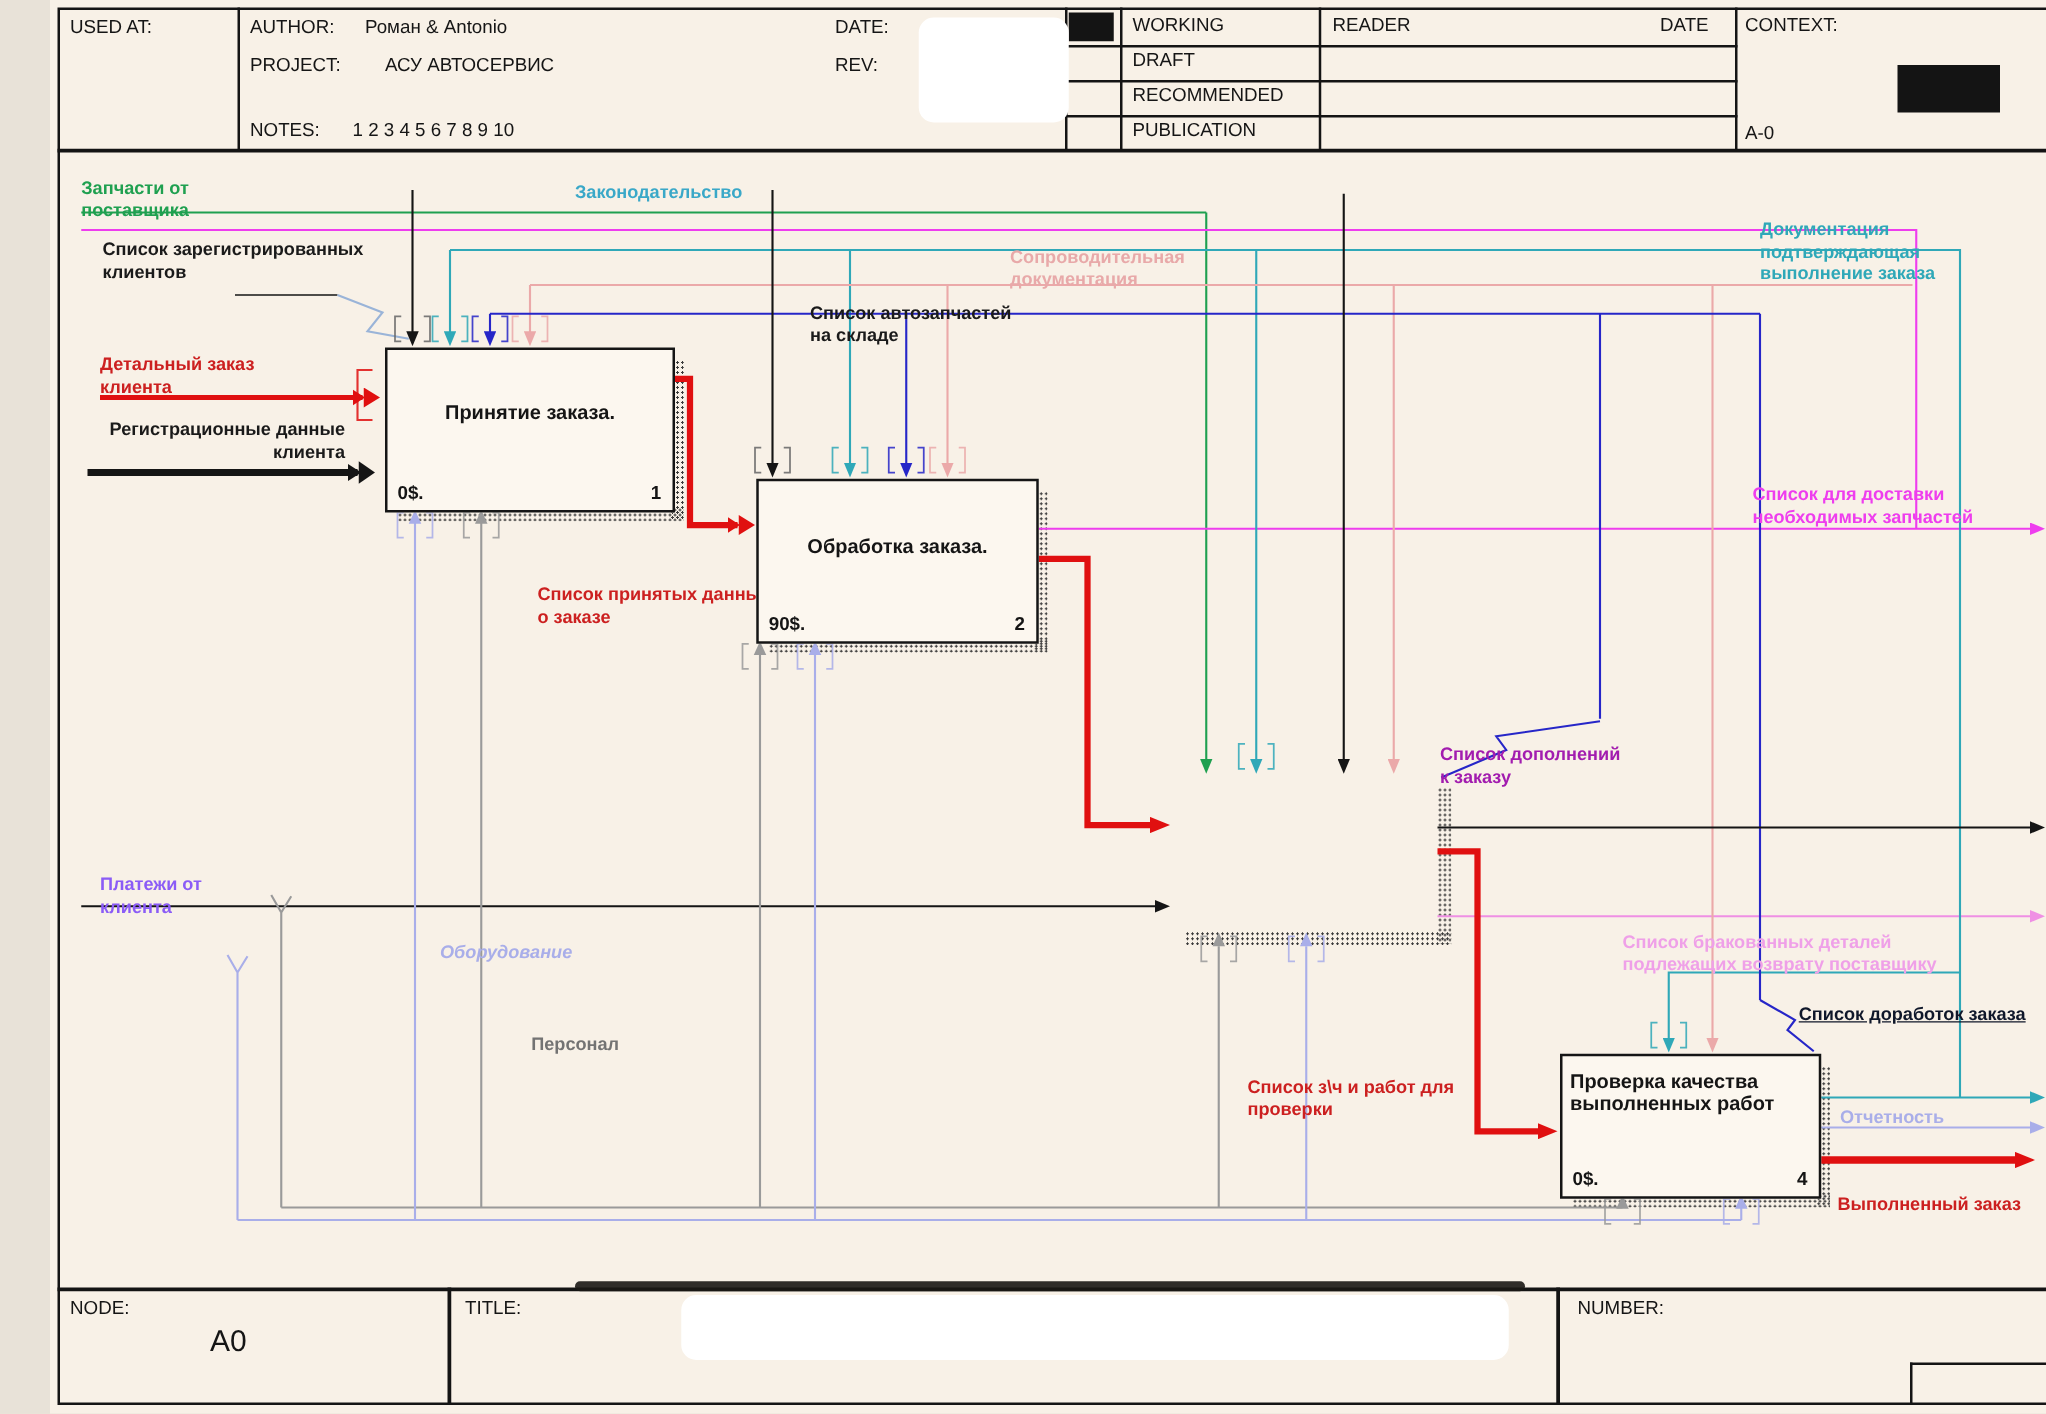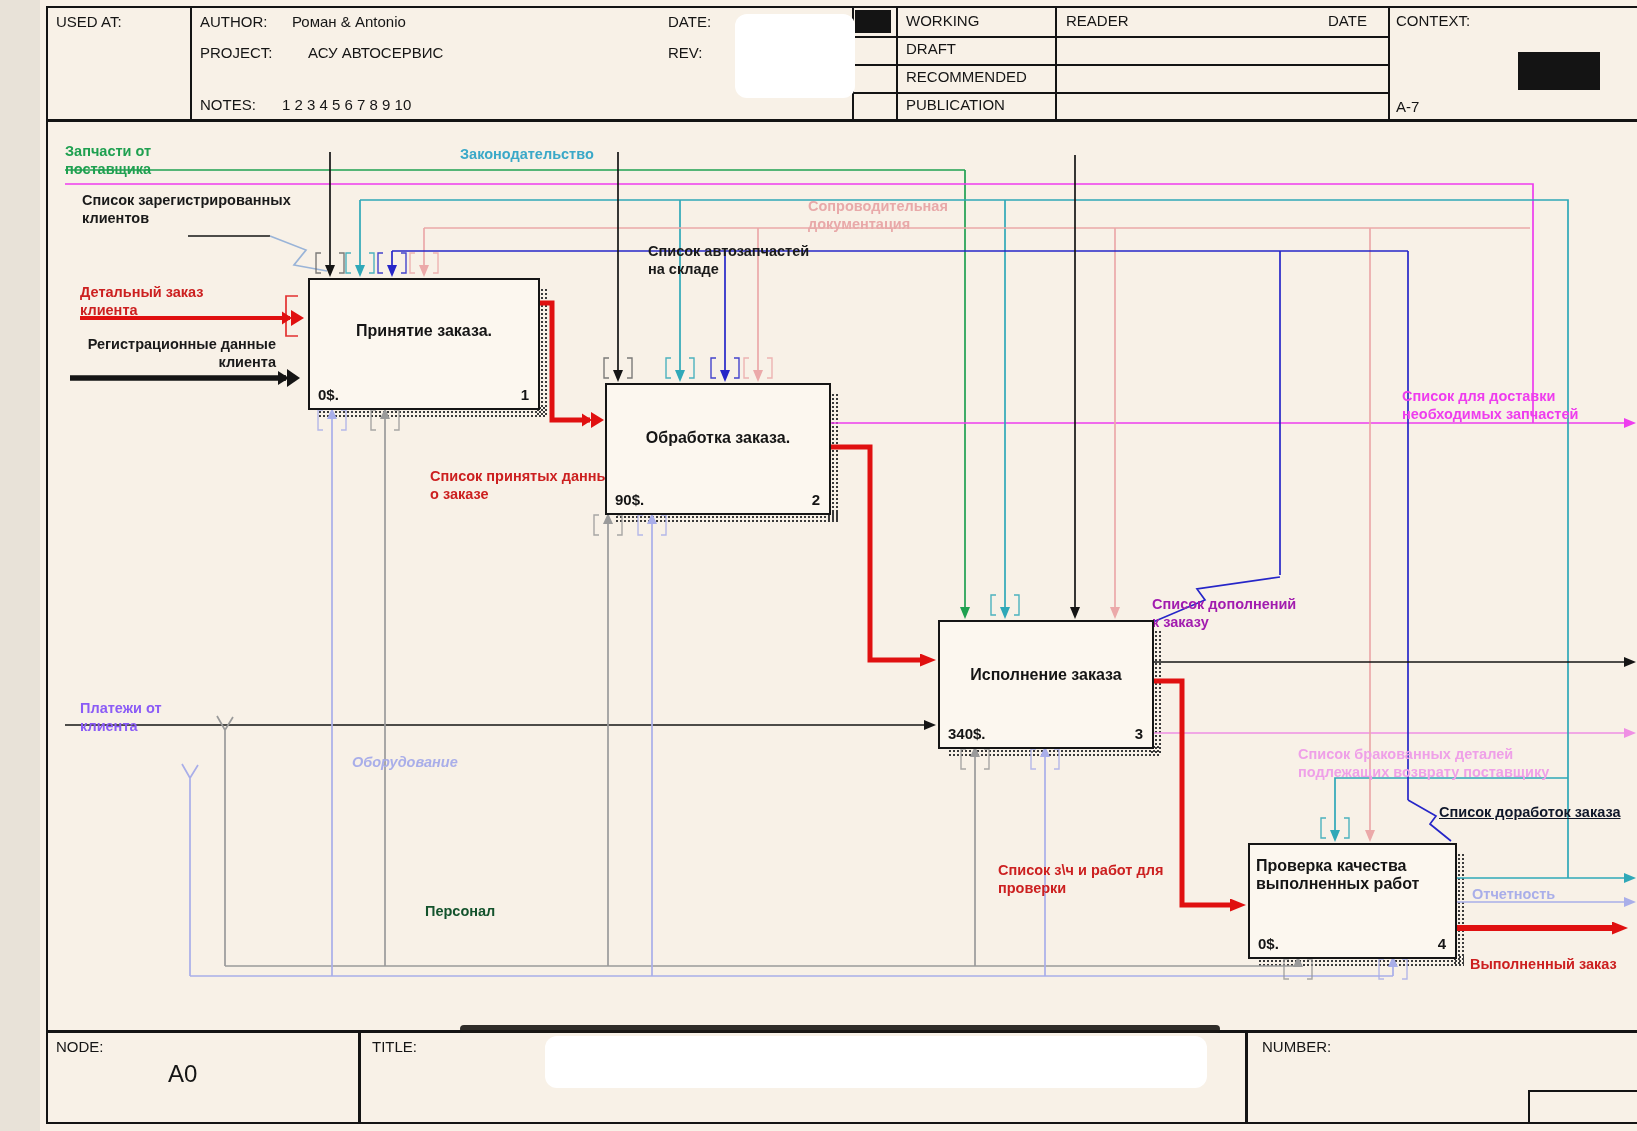--- a/index.html
+++ b/index.html
@@ -48,21 +48,21 @@
   <div class="blackrect" style="left:815px;top:10px;width:36px;height:23px"></div>
   <div class="htxt" style="left:866px;top:12px">WORKING</div>
   <div class="htxt" style="left:866px;top:40px">DRAFT</div>
   <div class="htxt" style="left:866px;top:68px">RECOMMENDED</div>
   <div class="htxt" style="left:866px;top:96px">PUBLICATION</div>
 
   <div class="htxt" style="left:1026px;top:12px">READER</div>
   <div class="htxt" style="left:1288px;top:12px">DATE</div>
   <div class="htxt" style="left:1356px;top:12px">CONTEXT:</div>
   <div class="blackrect" style="left:1478px;top:52px;width:82px;height:38px"></div>
-  <div class="htxt" style="left:1356px;top:98px">A-7</div>
+  <div class="htxt" style="left:1356px;top:98px">A-0</div>
   <div class="smudge" style="left:695px;top:14px;width:120px;height:84px"></div>
 
   <div class="hatch" style="left:496px;top:288px;width:11px;height:128px"></div>
   <div class="hatch" style="left:278px;top:406px;width:229px;height:11px"></div>
   <div class="hatch" style="left:787px;top:393px;width:11px;height:128px"></div>
   <div class="hatch" style="left:575px;top:511px;width:223px;height:11px"></div>
   <div class="hatch" style="left:1110px;top:630px;width:11px;height:125px"></div>
   <div class="hatch" style="left:908px;top:745px;width:213px;height:11px"></div>
   <div class="hatch" style="left:1413px;top:853px;width:11px;height:112px"></div>
   <div class="hatch" style="left:1218px;top:955px;width:206px;height:11px"></div>
@@ -206,44 +206,40 @@
   <div class="abox" style="left:268px;top:278px;width:228px;height:128px">
     <div class="bt" style="top:42px">Принятие заказа.</div>
     <div class="bc">0$.</div>
     <div class="bn">1</div>
   </div>
   <div class="abox" style="left:565px;top:383px;width:222px;height:128px">
     <div class="bt" style="top:44px">Обработка заказа.</div>
     <div class="bc">90$.</div>
     <div class="bn">2</div>
   </div>
-  <div class="abox" style="left:898px;top:620px;width:212px;height:125px">
-    <div class="bt" style="top:44px">Исполнение заказа</div>
-    <div class="bc">340$.</div>
-    <div class="bn">3</div>
-  </div>
   <div class="abox" style="left:1208px;top:843px;width:205px;height:112px">
     <div class="bt" style="top:12px;text-align:left">Проверка качества выполненных работ</div>
     <div class="bc">0$.</div>
     <div class="bn">4</div>
   </div>
 
   <div class="lbl" style="left: 25px; top: 143px; width: 160px; z-index: 3; color: rgb(31, 160, 80);">Запчасти от поставщика</div>
   <div class="lbl" style="left: 42px; top: 192px; width: 215px; z-index: 3; color: rgb(26, 26, 26);">Список зарегистрированных клиентов</div>
   <div class="lbl" style="left: 40px; top: 284px; width: 180px; z-index: 3; color: rgb(204, 32, 32);">Детальный заказ клиента</div>
   <div class="lbl" style="left: 36px; top: 336px; width: 200px; z-index: 3; color: rgb(26, 26, 26); text-align: right;">Регистрационные данные клиента</div>
   <div class="lbl" style="left: 420px; top: 146px; width: 210px; z-index: 3; color: rgb(58, 168, 200);">Законодательство</div>
   <div class="lbl" style="left: 768px; top: 198px; width: 190px; z-index: 3; color: rgb(232, 169, 169);">Сопроводительная документация</div>
   <div class="lbl" style="left: 608px; top: 243px; width: 180px; z-index: 3; color: rgb(26, 26, 26);">Список автозапчастей на складе</div>
   <div class="lbl" style="left: 390px; top: 468px; width: 190px; z-index: 3; color: rgb(204, 32, 32);">Список принятых данных о заказе</div>
+  <div class="lbl" style="left: 1368px; top: 176px; width: 175px; z-index: 3; color: rgb(47, 168, 184);">Документация подтверждающая выполнение заказа</div>
   <div class="lbl" style="left: 1362px; top: 388px; width: 255px; z-index: 3; color: rgb(238, 61, 238);">Список для доставки необходимых запчастей</div>
   <div class="lbl" style="left: 1112px; top: 596px; width: 145px; z-index: 3; color: #a21caf;">Список дополнений к заказу</div>
   <div class="lbl" style="left: 40px; top: 700px; width: 135px; z-index: 3; color: #8b5cf6;">Платежи от клиента</div>
   <div class="lbl" style="left: 312px; top: 754px; width: 170px; z-index: 3; color: rgb(169, 174, 233); font-style: italic;">Оборудование</div>
-  <div class="lbl" style="left: 385px; top: 903px; width: 120px; z-index: 3; color: #14532d;">Персонал</div>
+  <div class="lbl" style="left: 385px; top: 828px; width: 120px; z-index: 3; color: #737373;">Персонал</div>
   <div class="lbl" style="left: 1258px; top: 746px; width: 280px; z-index: 3; color: rgb(239, 160, 232);">Список бракованных деталей подлежащих возврату поставщику</div>
   <div class="lbl" style="left: 1399px; top: 804px; width: 185px; z-index: 3; color: #0f172a; text-decoration: underline;">Список доработок заказа</div>
   <div class="lbl" style="left: 1432px; top: 886px; width: 120px; z-index: 3; color: rgb(169, 174, 233);">Отчетность</div>
   <div class="lbl" style="left: 958px; top: 862px; width: 175px; z-index: 3; color: rgb(204, 32, 32);">Список з\ч и работ для проверки</div>
   <div class="lbl" style="left: 1430px; top: 956px; width: 150px; z-index: 3; color: rgb(204, 32, 32);">Выполненный заказ</div>
 
   <div class="ln" style="left:6px;top:1030px;width:1623px;height:3px"></div>
   <div style="position:absolute;left:420px;top:1025px;width:760px;height:8px;background:#1a1714;border-radius:4px;opacity:.9;z-index:4"></div>
   <div class="ln" style="left:318px;top:1030px;width:2.5px;height:93px"></div>
   <div class="ln" style="left:1205px;top:1030px;width:2.5px;height:93px"></div>

